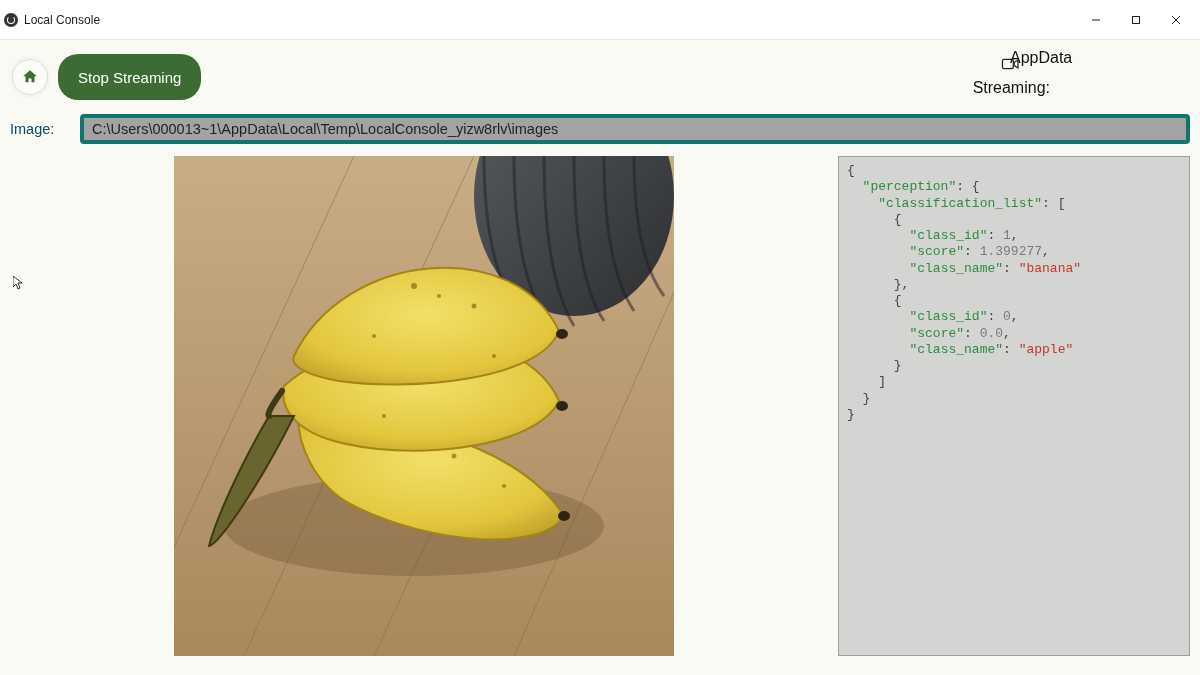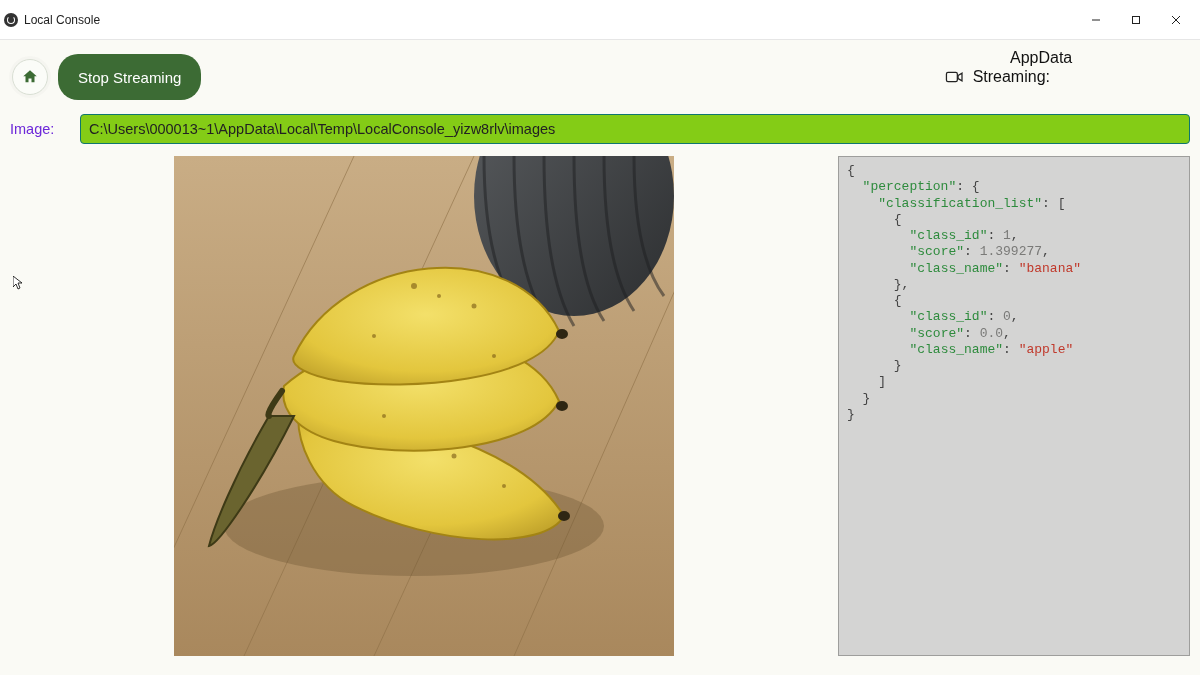--- a/index.html
+++ b/index.html
@@ -9,26 +9,26 @@
   .titlebar .icon::after { content: ""; width: 6px; height: 6px; border: 1.5px solid #fff; border-radius: 50%; border-top-color: transparent; }
   .titlebar .title { font-size: 12px; color: #222; }
   .titlebar .spacer { flex: 1; }
   .winbtn { width: 40px; height: 24px; display: flex; align-items: center; justify-content: center; color: #222; }
   .winbtn svg { width: 10px; height: 10px; }
   .content { padding: 14px 4px 4px 4px; }
   .toprow { display: flex; align-items: center; gap: 10px; padding: 0 6px 14px 8px; }
   .home-btn { width: 36px; height: 36px; border: 1px solid #d9dfd4; border-radius: 50%; background: #fbfcf8; display: flex; align-items: center; justify-content: center; color: #3a5a31; cursor: pointer; box-shadow: 0 0 0 3px rgba(0,0,0,0.02); }
   .home-btn svg { width: 18px; height: 18px; }
   .stop-btn { height: 46px; padding: 0 20px; border: none; border-radius: 20px; background: #3c6b34; color: #fff; font-size: 15px; cursor: pointer; }
-  .status-wrap { margin-left: auto; display: flex; align-items: center; gap: 8px; padding-right: 140px; }
+  .status-wrap { margin-left: auto; display: flex; align-items: center; gap: 8px; padding-right: 140px; flex-direction: column; }
   .cam-icon { width: 20px; height: 14px; }
   .status-label { font-size: 16px; color: #111; }
   .pathrow { display: flex; align-items: center; padding: 0 6px 6px 6px; gap: 6px; }
-  .pathrow label { width: 64px; font-size: 14.5px; color: #6d28d9; }
-  .pathrow input { flex: 1; height: 30px; border: 1px solid #0f766e; border-radius: 4px; padding: 0 8px; font-size: 14.5px; background: #84cc16; color: #222; }
+  .pathrow label { width: 64px; font-size: 14.5px; color: #0c4a6e; }
+  .pathrow input { flex: 1; height: 30px; border: 4px solid #0f766e; border-radius: 4px; padding: 0 8px; font-size: 14.5px; background: #a3a3a3; color: #222; }
   .mainrow { display: flex; padding: 6px 6px 0 6px; gap: 10px; }
   .imgbox { margin-left: 164px; width: 500px; height: 500px; background: #b99d75; display: block; }
   .imgbox svg { width: 100%; height: 100%; display: block; }
   .json-panel { margin-left: auto; width: 352px; height: 500px; background: #d4d4d3; border: 1px solid #9e9e9c; padding: 6px 8px; font-family: "Consolas","Courier New",monospace; font-size: 13px; line-height: 1.25; white-space: pre; color: #444; overflow: hidden; }
   .jk { color: #2e8b3d; }   
   .jn { color: #7a7a78; }   
   .js { color: #c0392b; }   
   .cursor-ptr { position: absolute; left: 13px; top: 276px; }
   .cursor-ptr svg { width: 10px; height: 14px; }
 </style>

